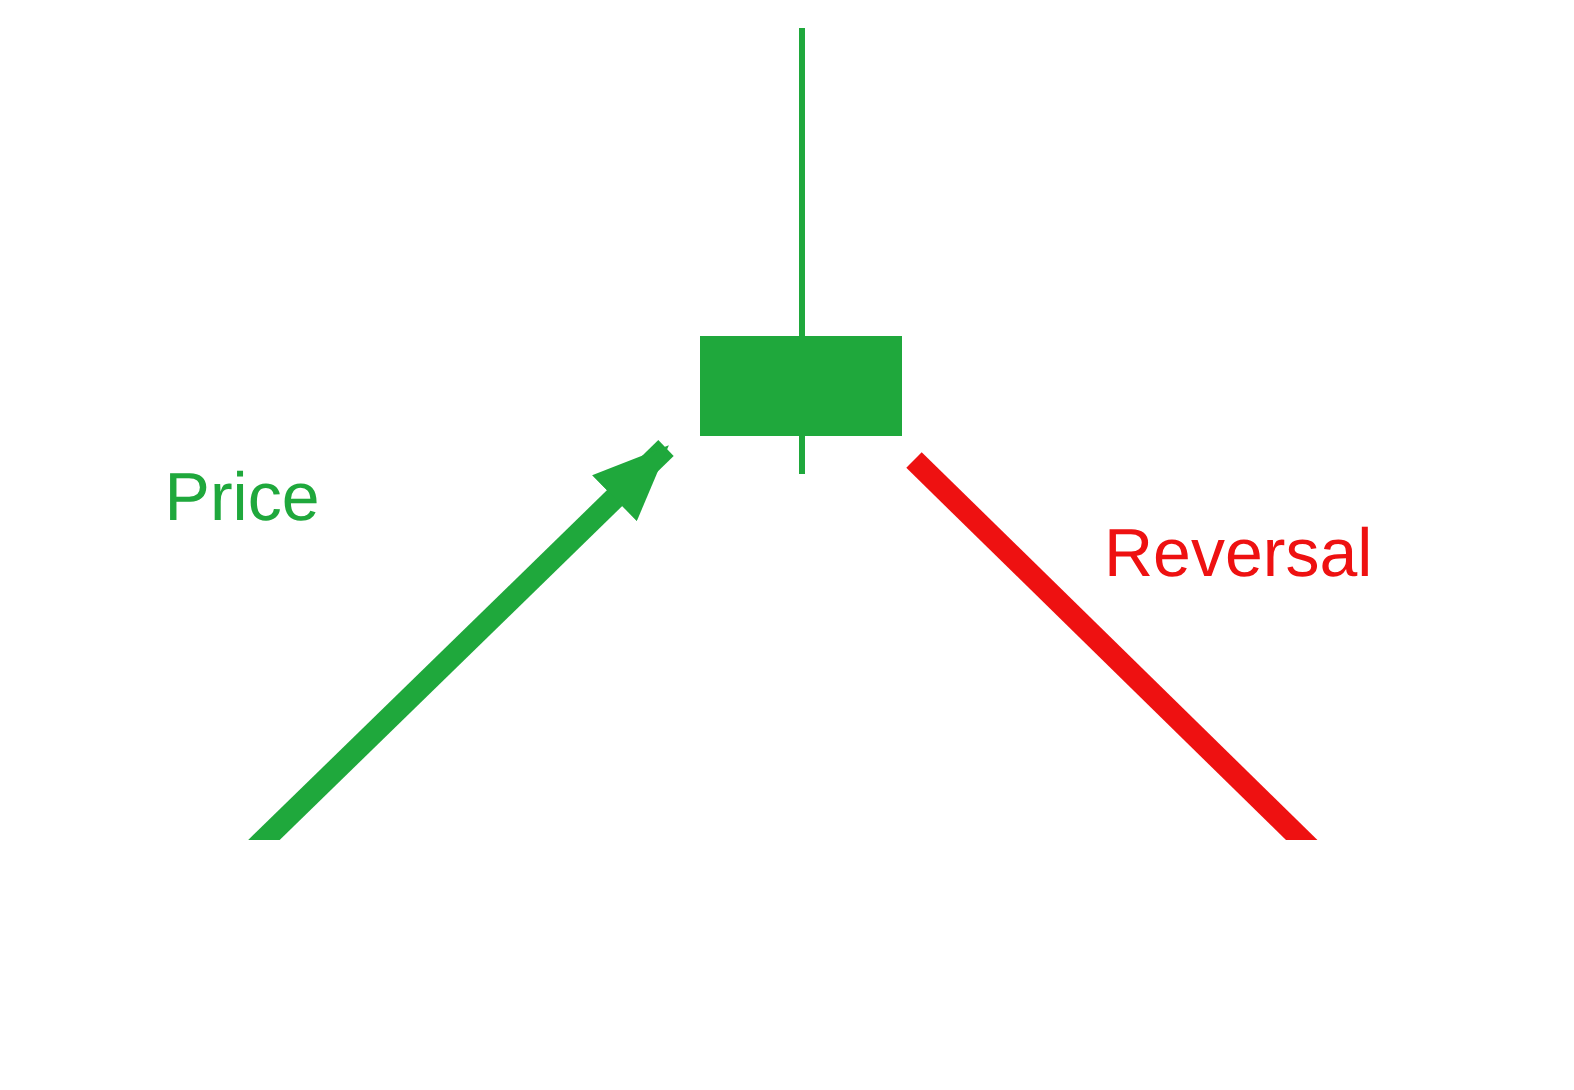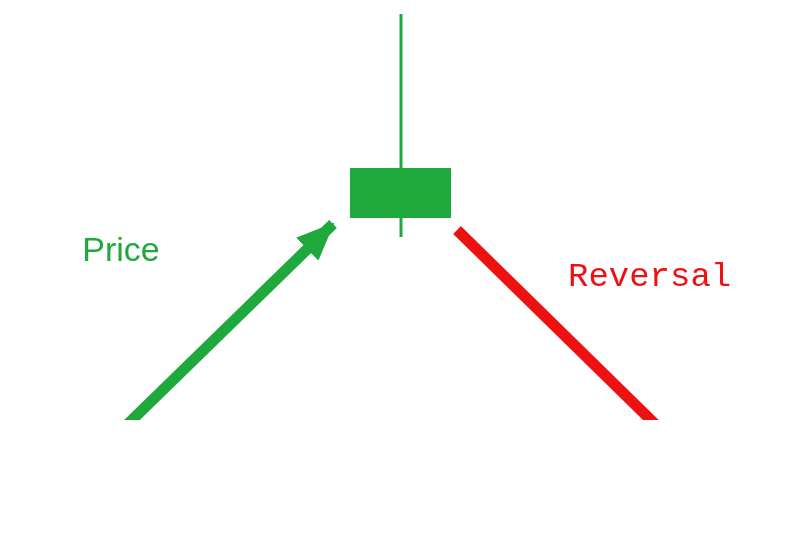--- a/index.html
+++ b/index.html
@@ -26,25 +26,24 @@
     line-height: 42px;
     font-weight: 400;
   }
   .label-price {
     left: 36px;
     top: 228px;
     width: 170px;
     text-align: center;
   }
   .label-reversal {
-    left: 568px;
+    left: 552px;
     top: 256px;
     white-space: nowrap;
     text-align: left;
-    font-family: Liberation Mono, monospace;
   }
 </style>
 </head>
 <body>
 
 <div class="canvas">
 
   <svg class="diagram-svg" width="787" height="545" viewBox="0 0 787 545">
     <defs>
       <marker id="head-green" markerUnits="userSpaceOnUse" markerWidth="38" markerHeight="32" refX="36" refY="16" orient="auto">

